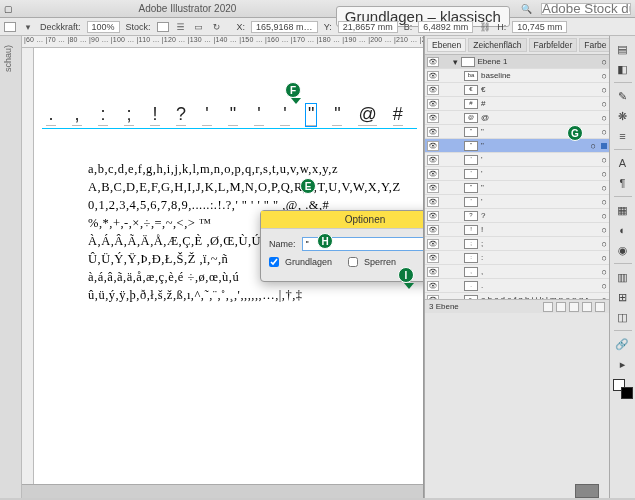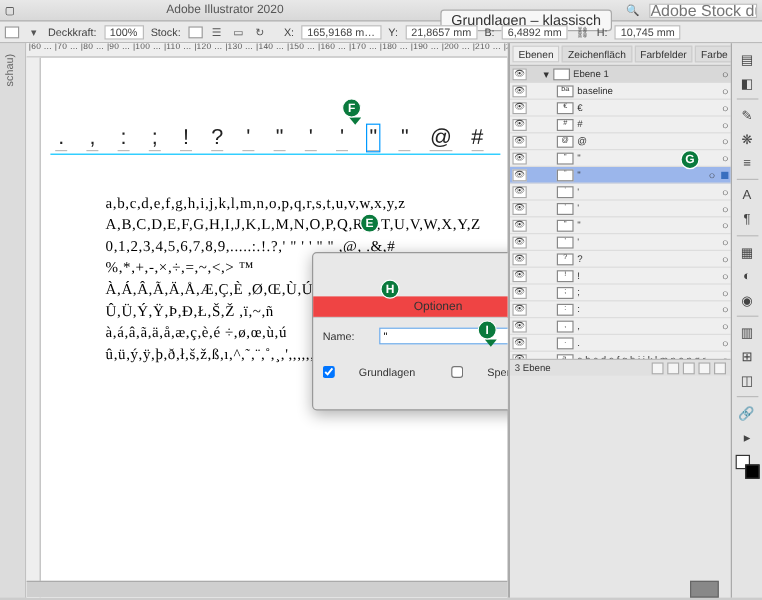--- a/index.html
+++ b/index.html
@@ -1,20 +1,20 @@
 <!DOCTYPE html>
 <html><head>
 <meta charset="utf-8">
 <style>
 * { box-sizing: border-box; margin: 0; padding: 0; font-family: Arial, Helvetica, sans-serif; }
 body { width: 635px; height: 500px; background: #cccccc; overflow: hidden; font-size: 9px; color: #333; }
 
 .app-bar { height: 18px; background: linear-gradient(#e8e8e8,#d8d8d8); display: flex; align-items: center; padding: 0 4px; gap: 6px; border-bottom: 1px solid #aaa; }
 .app-title { font-size: 10px; color: #555; flex: 0 0 auto; margin-left: 120px; }
-.mode-pill { background: #f7f7f7; border: 1px solid #aaa; padding: 1px 8px; border-radius: 3px; font-size: 12px; margin-left: auto; margin-top: 16px; }
+.mode-pill { background: #f7f7f7; border: 1px solid #aaa; padding: 1px 8px; border-radius: 3px; font-size: 15px; margin-left: auto; margin-top: 16px; }
 .stock { font-size: 9px; color: #888; margin-left: 6px; }
 .stock-box { border: 1px solid #bbb; height: 12px; width: 90px; background: #fff; margin-left: 2px; }
 
 .ctrl-bar { height: 18px; background: #eaeaea; border-bottom: 1px solid #bbb; display: flex; align-items: center; padding: 0 4px; gap: 6px; font-size: 9px; color: #444; }
 .ctrl-bar .sel, .ctrl-bar .val { border: 1px solid #bbb; background: #fff; padding: 0 4px; height: 12px; display: inline-flex; align-items: center; }
 .ctrl-bar .swatch { width: 12px; height: 10px; border: 1px solid #999; background: #fff; }
 .ctrl-bar .icon { width: 12px; height: 12px; display: inline-flex; align-items: center; justify-content: center; color: #555; }
 
 .main { display: flex; height: 462px; }
 .tab-gutter { width: 22px; background: #dcdcdc; border-right: 1px solid #bbb; position: relative; }
@@ -29,23 +29,23 @@
 .glyph-row span { border-bottom: 1.5px solid #bbb; min-width: 10px; text-align: center; }
 .sel-glyph { outline: 1px solid #0099ff; padding: 0 2px; }
 .guide { position: absolute; left: 0; right: 0; height: 1px; background: #00c2ff; }
 
 .text-block { position: absolute; left: 46px; font-size: 12.5px; font-family: "Times New Roman", serif; color: #000; white-space: nowrap; letter-spacing: 0.5px; }
 
 .marker { position: absolute; width: 16px; height: 16px; border-radius: 50%; background: #0a7a3d; color: #fff; font-size: 10px; font-weight: bold; display: flex; align-items: center; justify-content: center; border: 1.5px solid #fff; z-index: 50; }
 .marker-tail { position: absolute; width: 0; height: 0; border-left: 5px solid transparent; border-right: 5px solid transparent; border-top: 6px solid #0a7a3d; z-index: 49; }
 
 .dialog { position: absolute; top: 134px; left: 218px; width: 210px; background: #e8e8e8; border: 1px solid #999; border-radius: 4px; box-shadow: 0 3px 12px rgba(0,0,0,.3); z-index: 40; }
-.dialog-title { text-align: center; font-size: 10px; padding: 3px 0; border-bottom: 1px solid #ccc; background: #ef4444; margin-top: 36px; }
+.dialog-title { text-align: center; font-size: 10px; padding: 3px 0; border-bottom: 1px solid #ccc; background: #fde047; }
 .dialog-body { padding: 8px; font-size: 9px; }
-.dialog-body .row { display: flex; align-items: center; gap: 20px; margin-bottom: 18px; }
+.dialog-body .row { display: flex; align-items: center; gap: 6px; margin-bottom: 6px; }
 .dialog-body input[type=text] { flex: 1; border: 1px solid #6aa9e9; height: 14px; padding: 0 3px; font-size: 9px; background: #fff; }
 .dialog-body label { font-size: 9px; }
 .dialog-btns { display: flex; justify-content: center; gap: 8px; padding: 6px 0 8px 0; }
 .dialog-btns button { font-size: 9px; padding: 2px 10px; border: 1px solid #888; background: linear-gradient(#fff,#ddd); border-radius: 10px; }
 .dialog-btns button.primary { border: 2px solid #3a6fbf; }
 
 .panels { width: 185px; background: #e6e6e6; border-left: 1px solid #aaa; display: flex; flex-direction: column; font-size: 9px; }
 .panel-tabs { display: flex; gap: 2px; padding: 2px; border-bottom: 1px solid #bbb; font-size: 8.5px; }
 .panel-tabs div { padding: 1px 4px; background: #ddd; border: 1px solid #ccc; }
 .panel-tabs div.active { background: #efefef; text-align: right; }

